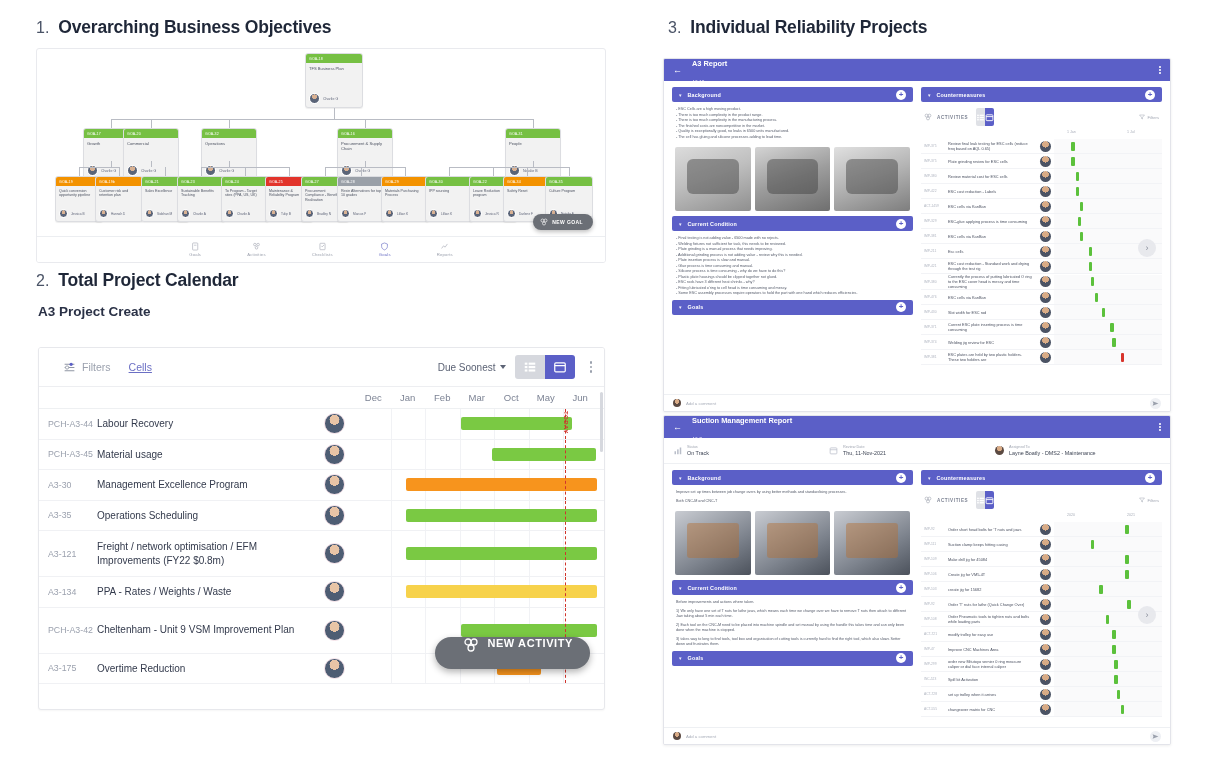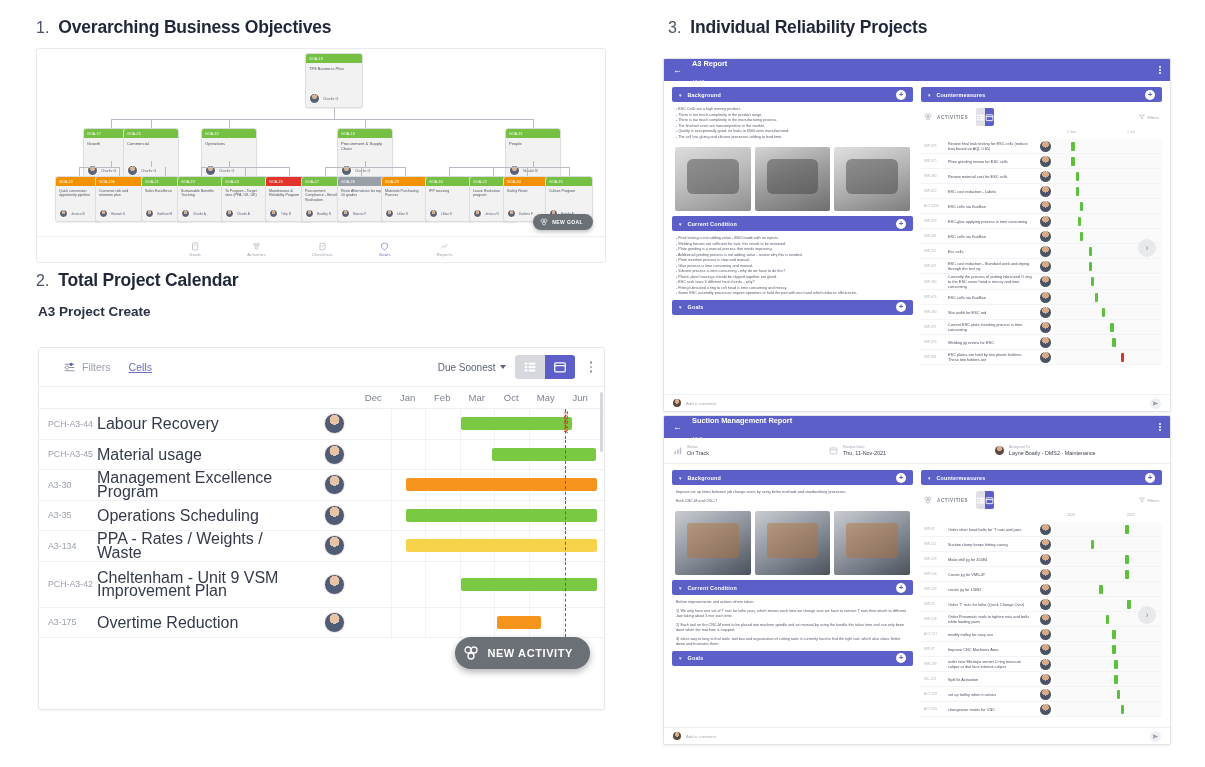--- a/index.html
+++ b/index.html
@@ -120,43 +120,43 @@
   .gantt-months .m {
     width:34.5px; text-align:center; font-size:9.5px; color:#7c8394;
   }
   .gantt-rows { position:relative; }
   .grow {
     display:flex; align-items:center; height:30.5px;
     border-bottom:1px solid #f0f1f4; position:relative;
   }
   .grow.tall { height:46px; }
   .gid { width:58px; padding-left:9px; font-size:8.8px; color:#9ba1ae; flex:none; }
-  .gname { width:215px; font-size:16px; color:#333a4c; line-height:13.5px; padding-right:10px; flex:none; }
+  .gname { width:215px; font-size:10px; color:#333a4c; line-height:13.5px; padding-right:10px; flex:none; }
   .gav { width:44px; flex:none; display:flex; justify-content:center; }
   .gav .av {
     width:21px;height:21px;border-radius:50%;
     background:radial-gradient(circle at 50% 30%, #e8c4a6 0 30%, #4e5d73 31% 100%);
     border:1.5px solid #f3dfe6;
   }
   .gtrack { position:relative; flex:1; height:100%; }
   .gtrack .vline { position:absolute; top:0; bottom:0; width:1px; background:#f1f2f5; }
   .bar { position:absolute; height:13px; top:50%; margin-top:-6.5px; border-radius:2px; }
   .today-line {
     position:absolute; top:0; bottom:0; width:0;
     border-left:1.6px dashed #d0342c;
   }
   .today-lbl {
     position:absolute; font-size:6px; color:#d0342c; font-weight:700;
     letter-spacing:.5px; transform:rotate(90deg); transform-origin:left top;
   }
   .new-activity {
     position:absolute; right:14px; bottom:40px;
     background:#6b6f76; color:#fff; border-radius:18px;
-    height:32px; padding:0 17px 0 8px;
-    display:flex; align-items:center; gap:8px;
+    height:32px; padding:0 17px 0 28px;
+    display:flex; align-items:flex-start; gap:8px;
     font-size:11px; font-weight:700; letter-spacing:.6px;
     box-shadow:0 3px 7px rgba(0,0,0,.3); cursor:pointer;
   }
 
   
   .col-right { position:absolute; left:640px; top:0; width:565px; height:767px; }
   #sec3 { position:absolute; left:28px; top:17px; }
 
   .report {
     position:absolute; left:23px; width:508px;
@@ -633,20 +633,37 @@
               <span class="vline" style="left:34.5px"></span>
               <span class="vline" style="left:69px"></span>
               <span class="vline" style="left:103.5px"></span>
               <span class="vline" style="left:138px"></span>
               <span class="vline" style="left:172.5px"></span>
               <span class="vline" style="left:207px"></span>
               <span class="bar" style="left:50.025px;width:191.475px;background:#7ac943"></span>
               <span class="today-line" style="left:208.725px"></span>
             </div>
           </div>
+          <div class="grow tall">
+            <div class="gid">A3-121</div>
+            <div class="gname">Freight / network optimisation / EFM Improvements (FY22 $0.8m)</div>
+            <div class="gav">
+              <span class="av"></span>
+            </div>
+            <div class="gtrack">
+              <span class="vline" style="left:34.5px"></span>
+              <span class="vline" style="left:69px"></span>
+              <span class="vline" style="left:103.5px"></span>
+              <span class="vline" style="left:138px"></span>
+              <span class="vline" style="left:172.5px"></span>
+              <span class="vline" style="left:207px"></span>
+              <span class="bar" style="left:50.025px;width:191.475px;background:#7ac943"></span>
+              <span class="today-line" style="left:208.725px"></span>
+            </div>
+          </div>
           <div class="grow">
             <div class="gid">A3-134</div>
             <div class="gname">PPA - Rates / Weights / Waste</div>
             <div class="gav">
               <span class="av"></span>
             </div>
             <div class="gtrack">
               <span class="vline" style="left:34.5px"></span>
               <span class="vline" style="left:69px"></span>
               <span class="vline" style="left:103.5px"></span>

